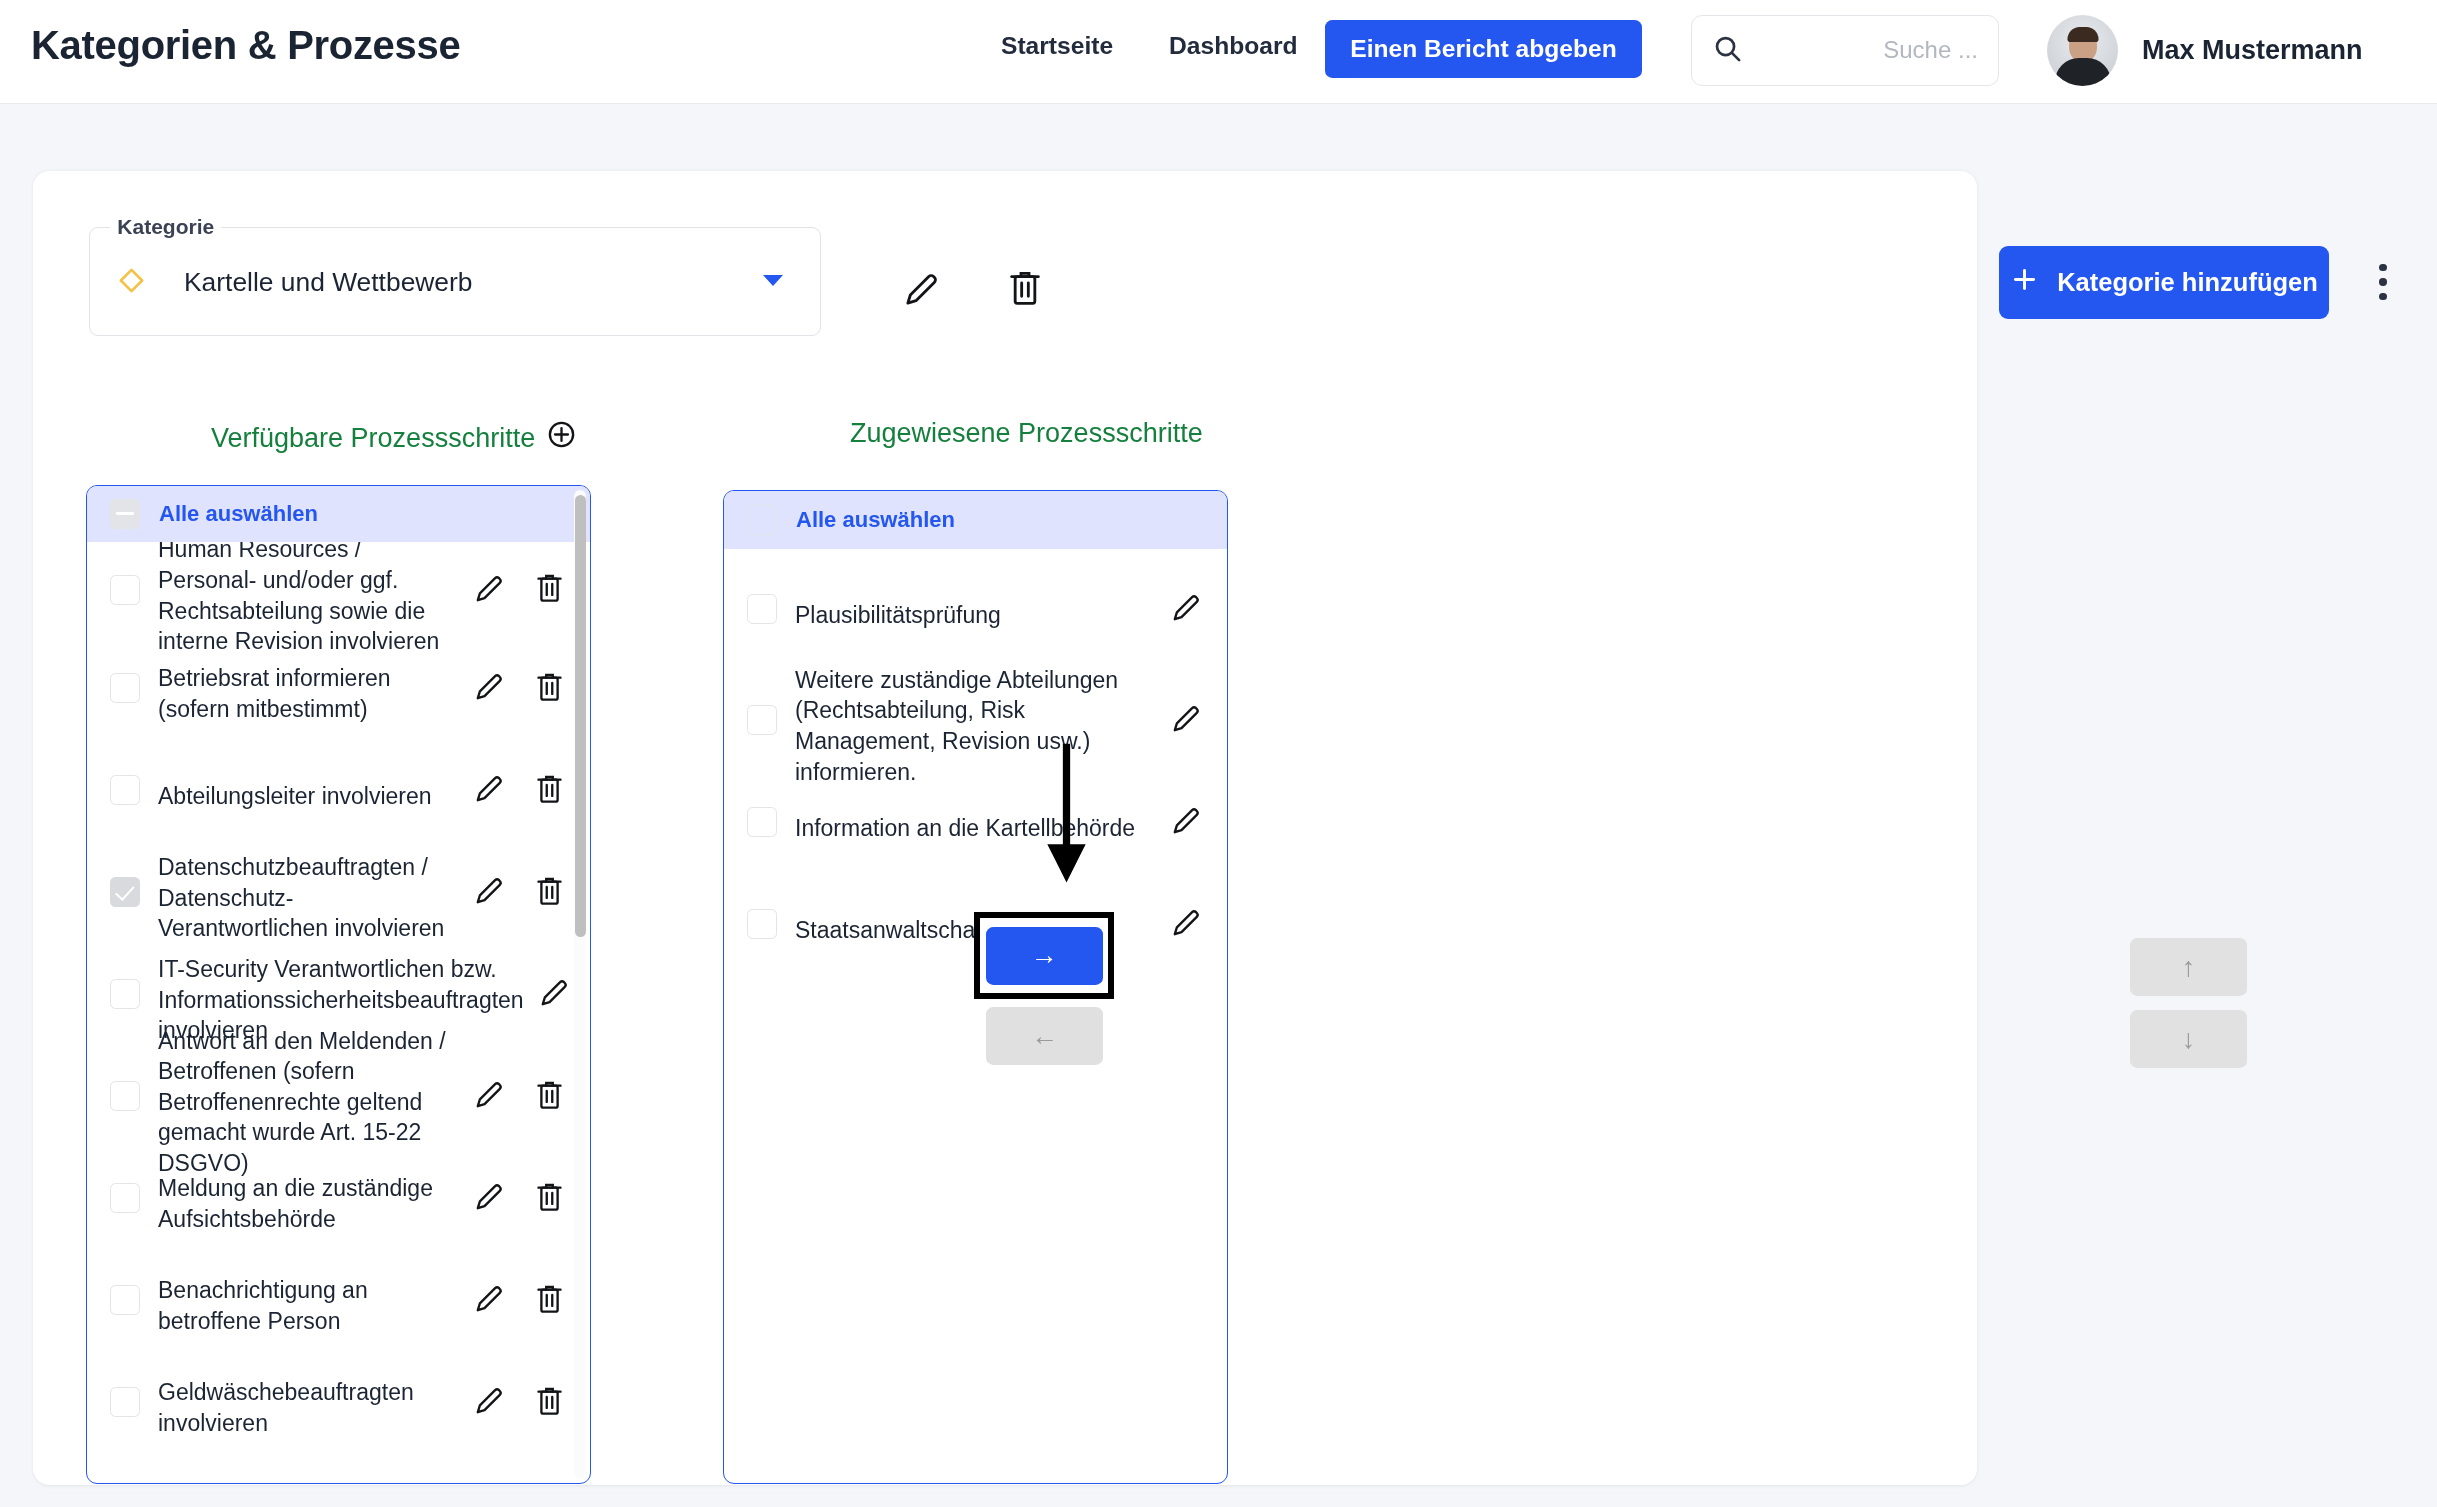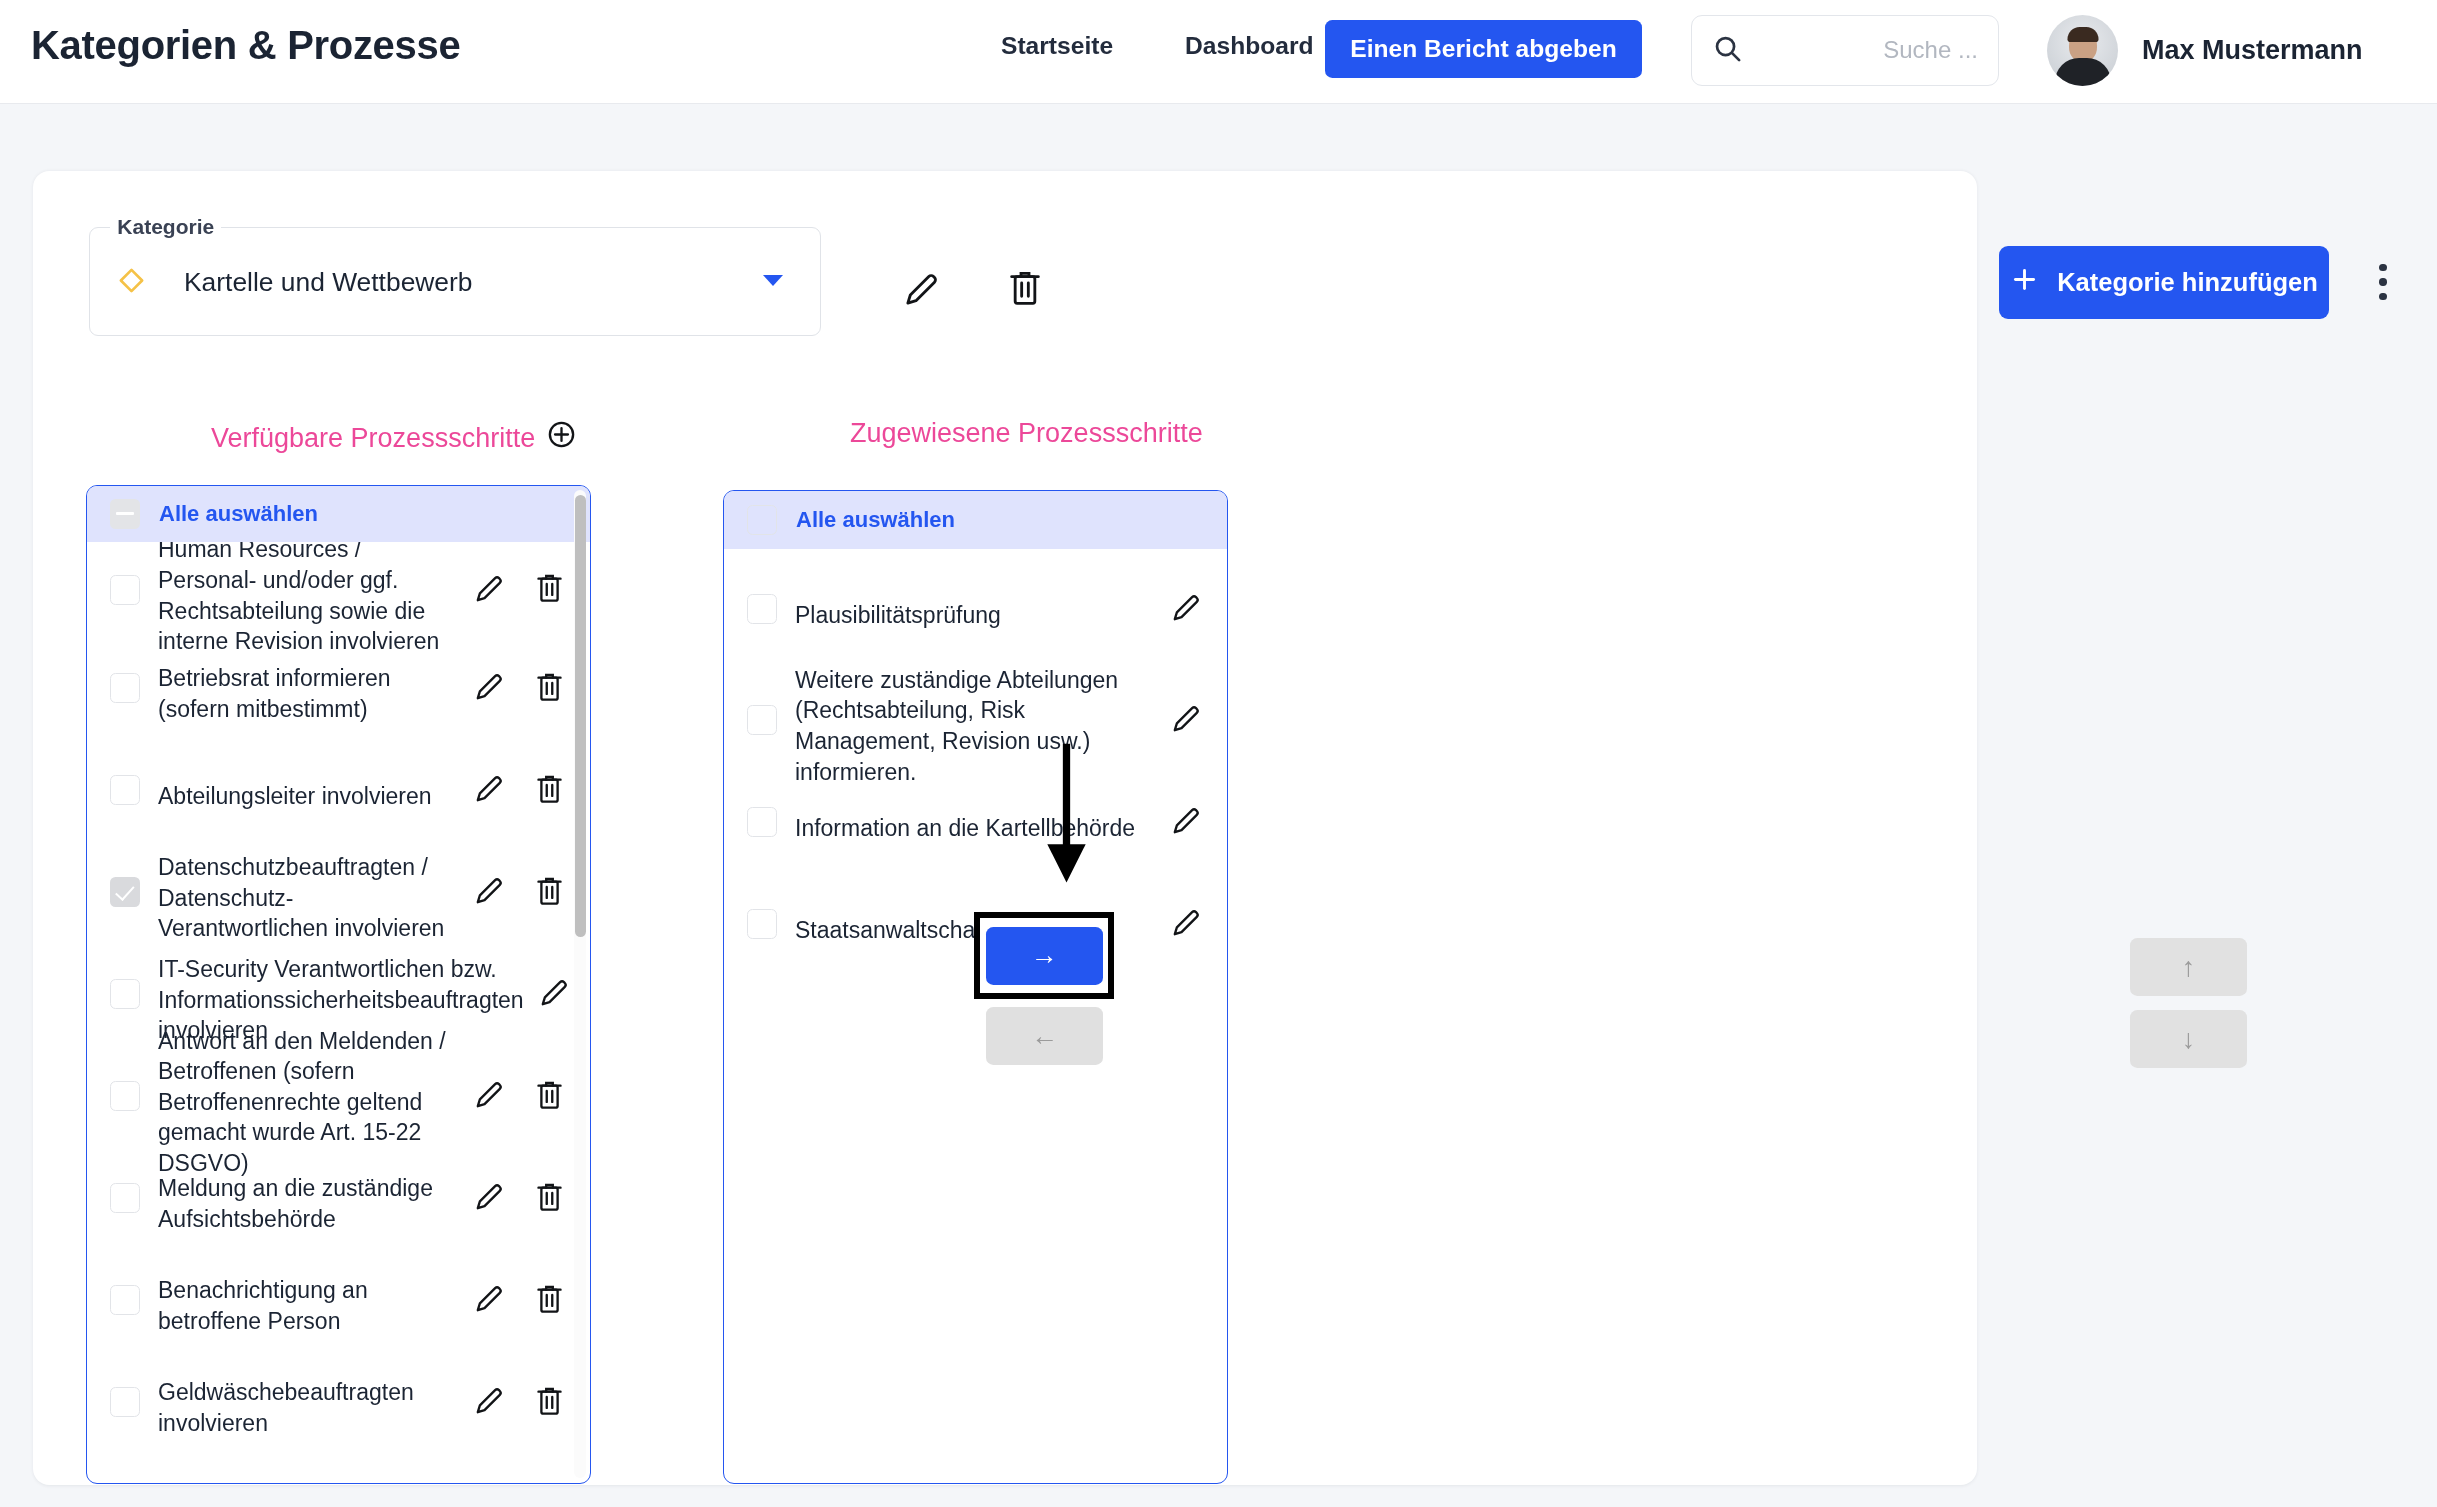--- a/index.html
+++ b/index.html
@@ -18,21 +18,21 @@
     border-bottom: 0.9px solid #e8eaee;
     display: flex; align-items: center;
   }
   .page-title {
     position: absolute; left: 31px; top: 23px;
     font-size: 40px; font-weight: 700;
     color: #1b2433; letter-spacing: -0.3px;
   }
   .nav-links {
     position: absolute; left: 1001px; top: 32px;
-    display: flex; align-items: center; gap: 72px;
+    display: flex; align-items: center; gap: 56px;
   }
   .nav-link {
     font-size: 24.6px; font-weight: 600; color: #232c3d;
     text-decoration: none; cursor: pointer;
   }
   .report-btn {
     position: absolute; left: 1325px; top: 20px;
     width: 317px; height: 58px;
     background: #2456f0; color: #ffffff;
     border: none; border-radius: 7.3px;
@@ -142,21 +142,21 @@
     width: 36px; height: 40px; cursor: pointer;
     display: flex; flex-direction: column; align-items: center;
     justify-content: space-between; padding: 1.8px 0;
     background: none; border: none;
   }
   .kebab i { display: block; width: 7.3px; height: 7.3px; border-radius: 50%; background: #2b3342; }
 
   
   .col-head {
     position: absolute;
-    font-size: 27px; color: #ec4899;
+    font-size: 27px; color: #15803d;
     display: flex; align-items: center; gap: 11px;
   }
   .col-head-left  { left: 178px; top: 248px; }
   .col-head-right { left: 817px; top: 247px; }
 
   
   .panel {
     position: absolute;
     border: 1.8px solid #2456f0;
     border-radius: 11px;

